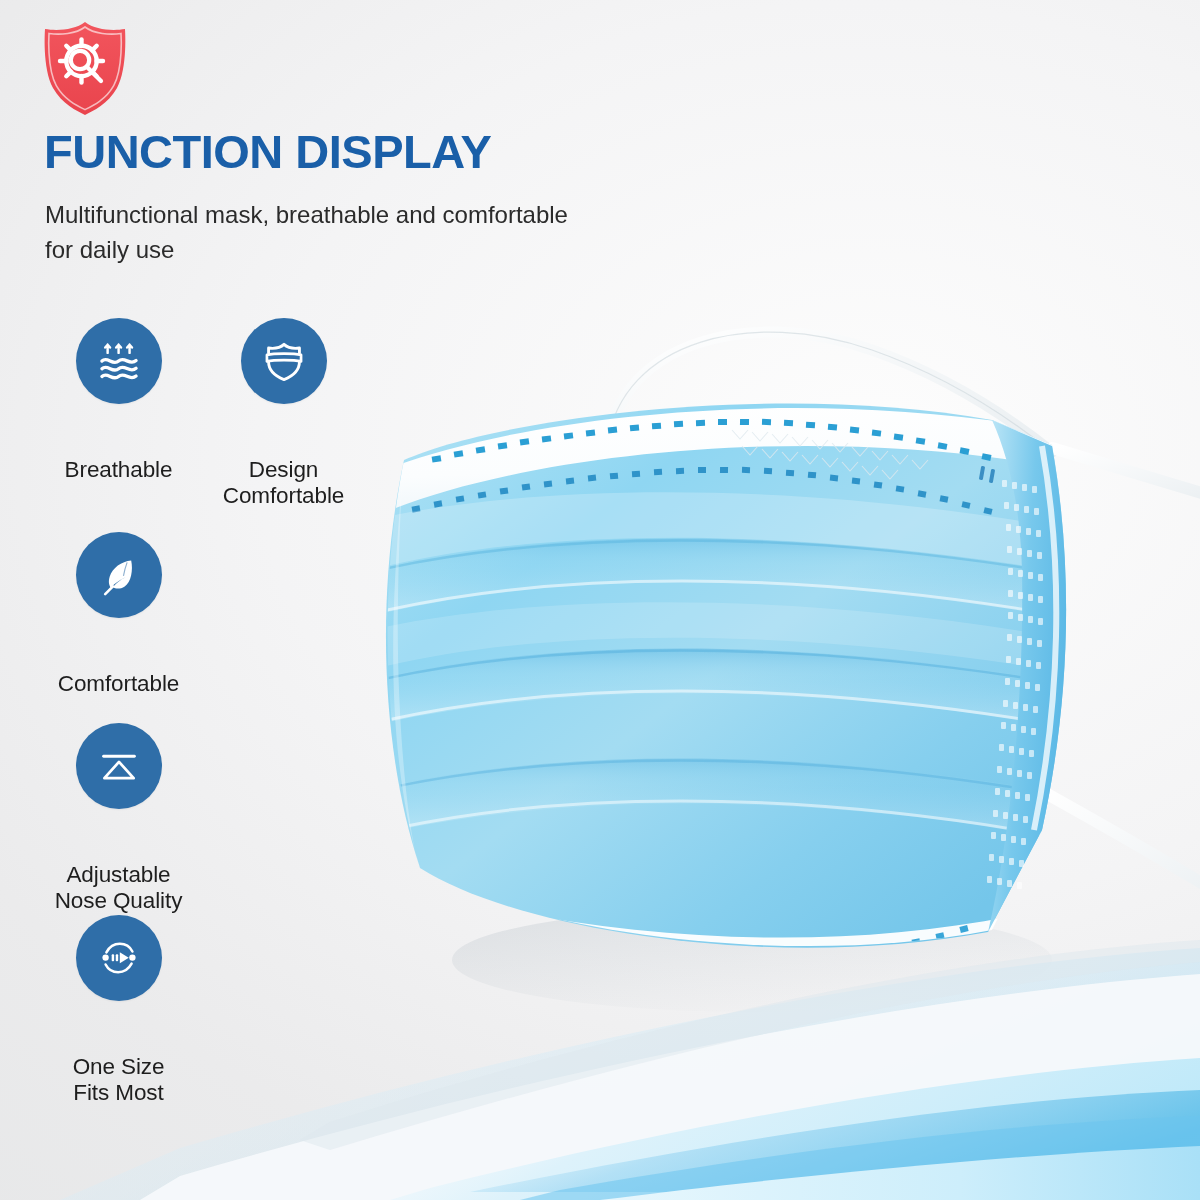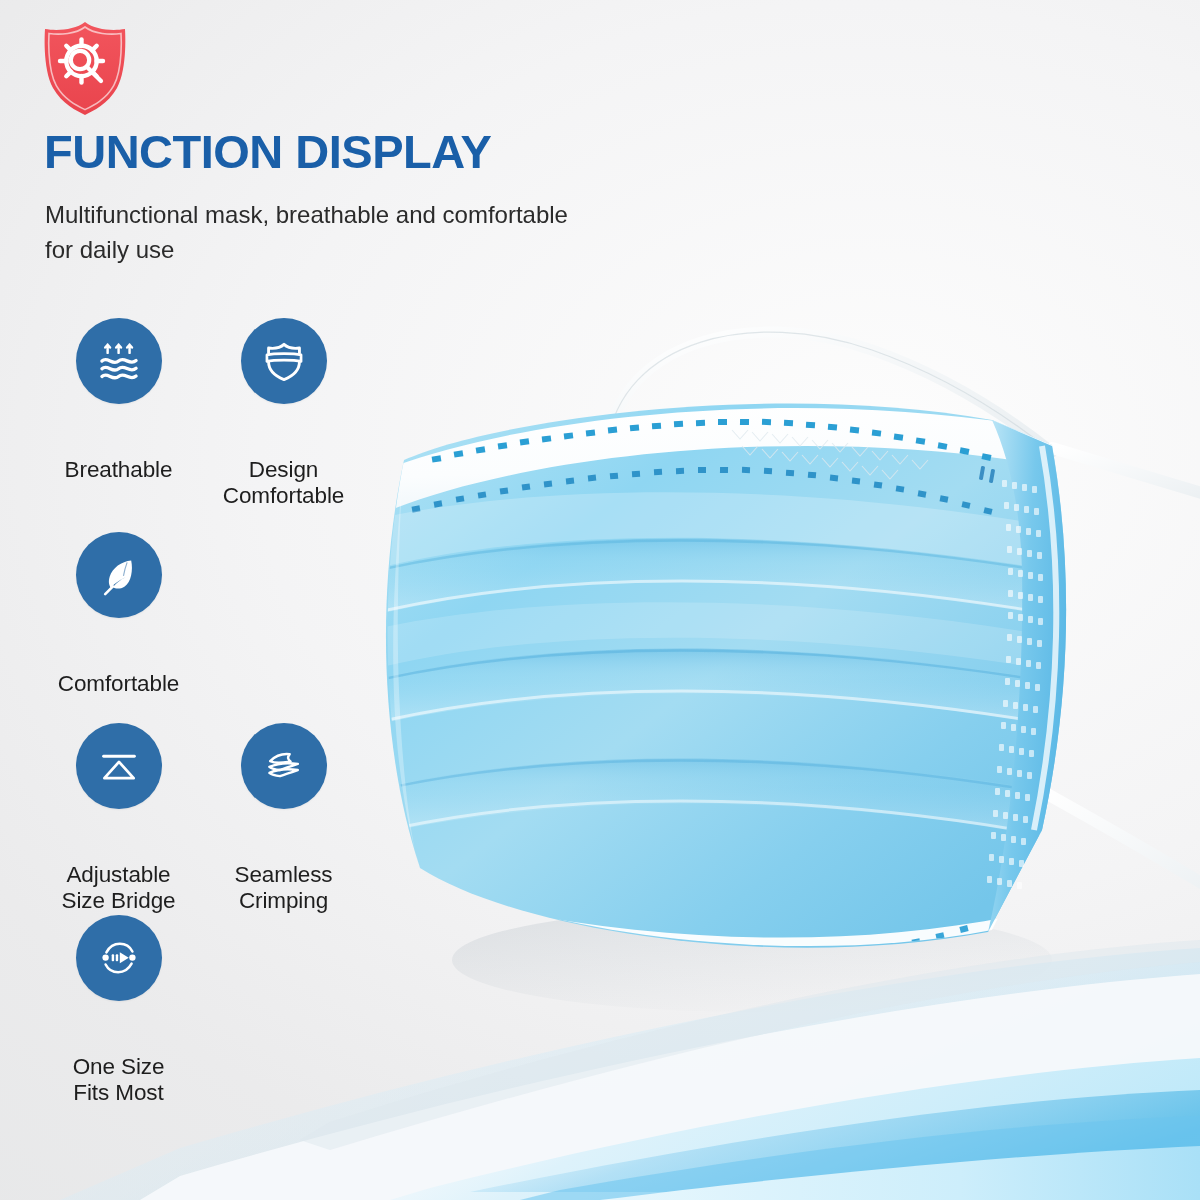--- a/index.html
+++ b/index.html
@@ -157,35 +157,23 @@
     <div class="frow r3">
       <div class="fcell">
         <div class="fcirc">
           <svg viewBox="0 0 64 64" width="52" height="52">
             <g fill="none" stroke="#fff" stroke-width="3.4" stroke-linecap="round" stroke-linejoin="round">
               <line x1="13" y1="20" x2="51" y2="20"></line>
               <path d="M14 47 L32 27 L50 47 Z"></path>
             </g>
           </svg>
         </div>
-        <div class="flabel"><span>Adjustable</span><br><span>Size Bridge</span></div>
+        <div class="flabel"><span>Adjustable</span><br><span>Nose Quality</span></div>
       </div>
 
-      <div class="fcell">
-        <div class="fcirc">
-          <svg viewBox="0 0 64 64" width="52" height="52">
-            <g fill="none" stroke="#fff" stroke-width="3" stroke-linejoin="round" stroke-linecap="round">
-              <path d="M15 26 C22 19 30 16.5 39 17.5 C36 21 36.5 24 40 26.5 C33 27.5 23 30 15 26 Z"></path>
-              <path d="M14 33 C24 28.5 36 27.5 49 29.5 C43 31.5 34 34.5 27 37 C22 36.5 17 35.5 14 33 Z"></path>
-              <path d="M14 40.5 C24 36 36 35 49 37 C43 39 34 42 27 44.5 C22 44 17 43 14 40.5 Z"></path>
-            </g>
-          </svg>
-        </div>
-        <div class="flabel"><span>Seamless</span><br><span>Crimping</span></div>
-      </div>
     </div>
 
     <div class="frow r4">
       <div class="fcell">
         <div class="fcirc">
           <svg viewBox="0 0 64 64" width="52" height="52">
             <g fill="none" stroke="#fff" stroke-width="3.1" stroke-linecap="round">
               <path d="M16.5 25 C20 18.5 26 14.5 33 14.5 C40 14.5 45.5 18 48.5 24"></path>
               <path d="M47.5 39 C44 45.5 38 49.5 31 49.5 C24 49.5 18.5 46 15.5 40"></path>
             </g>

